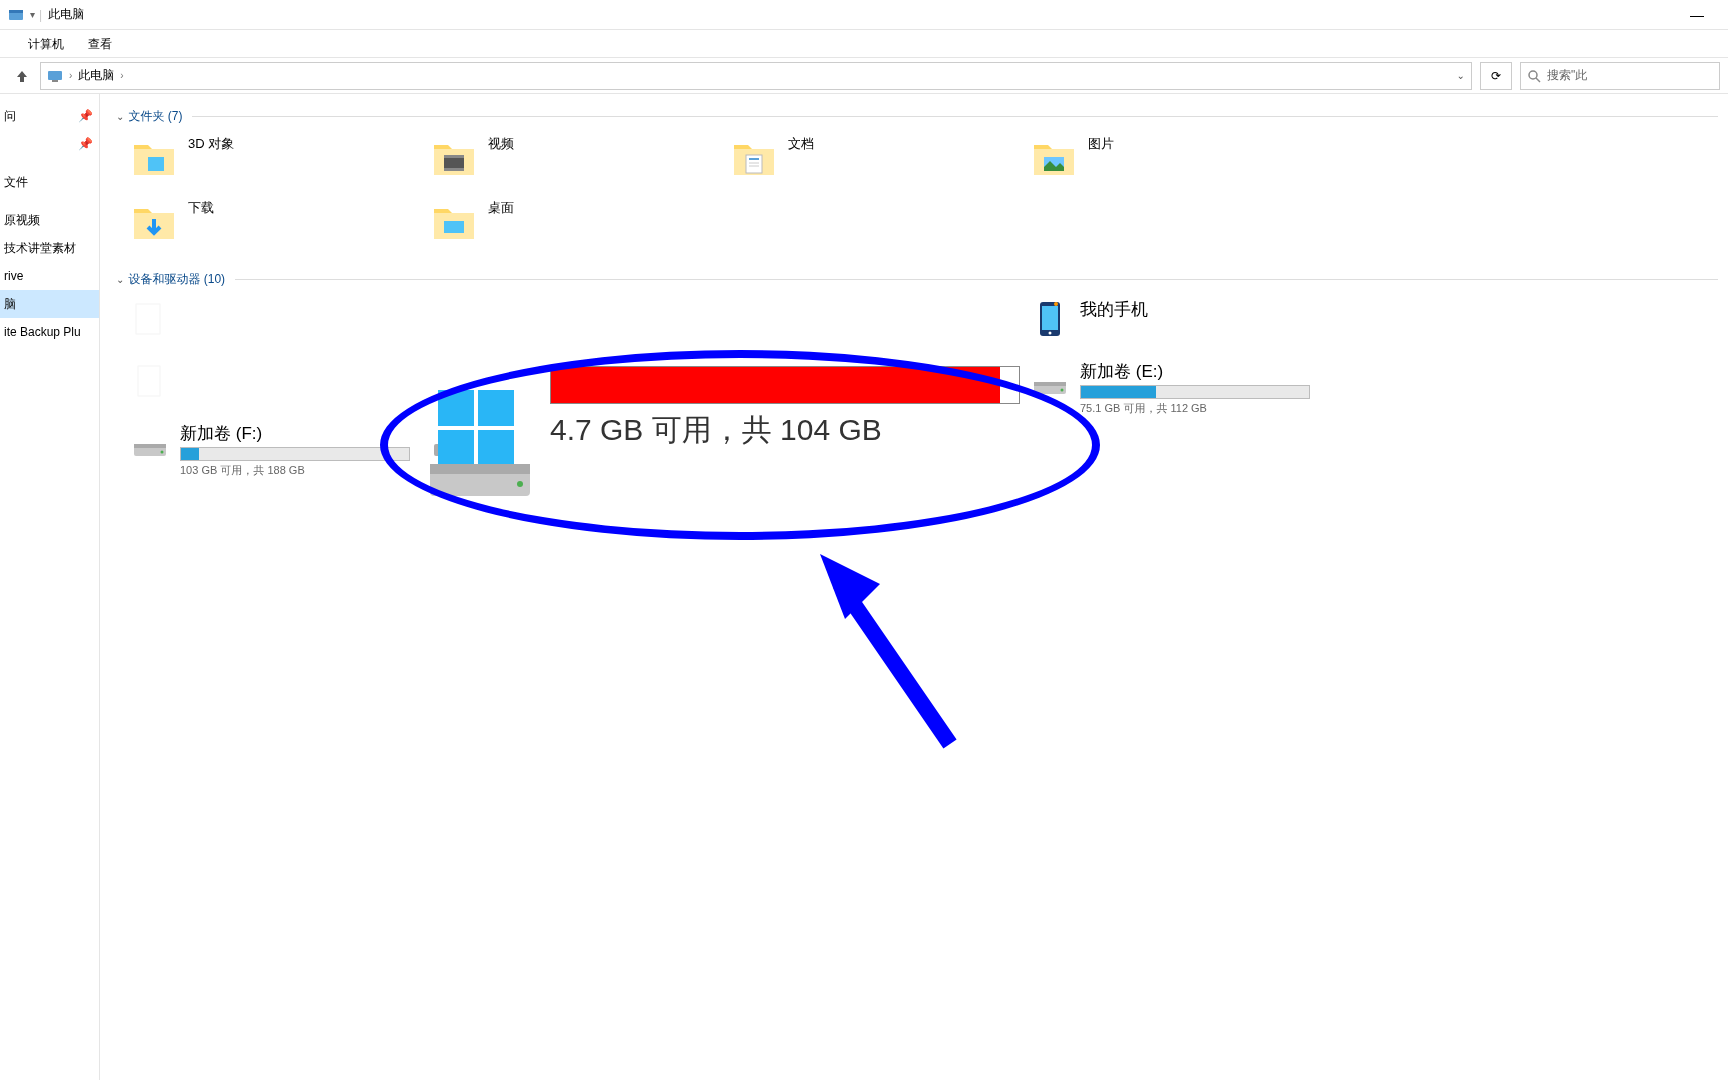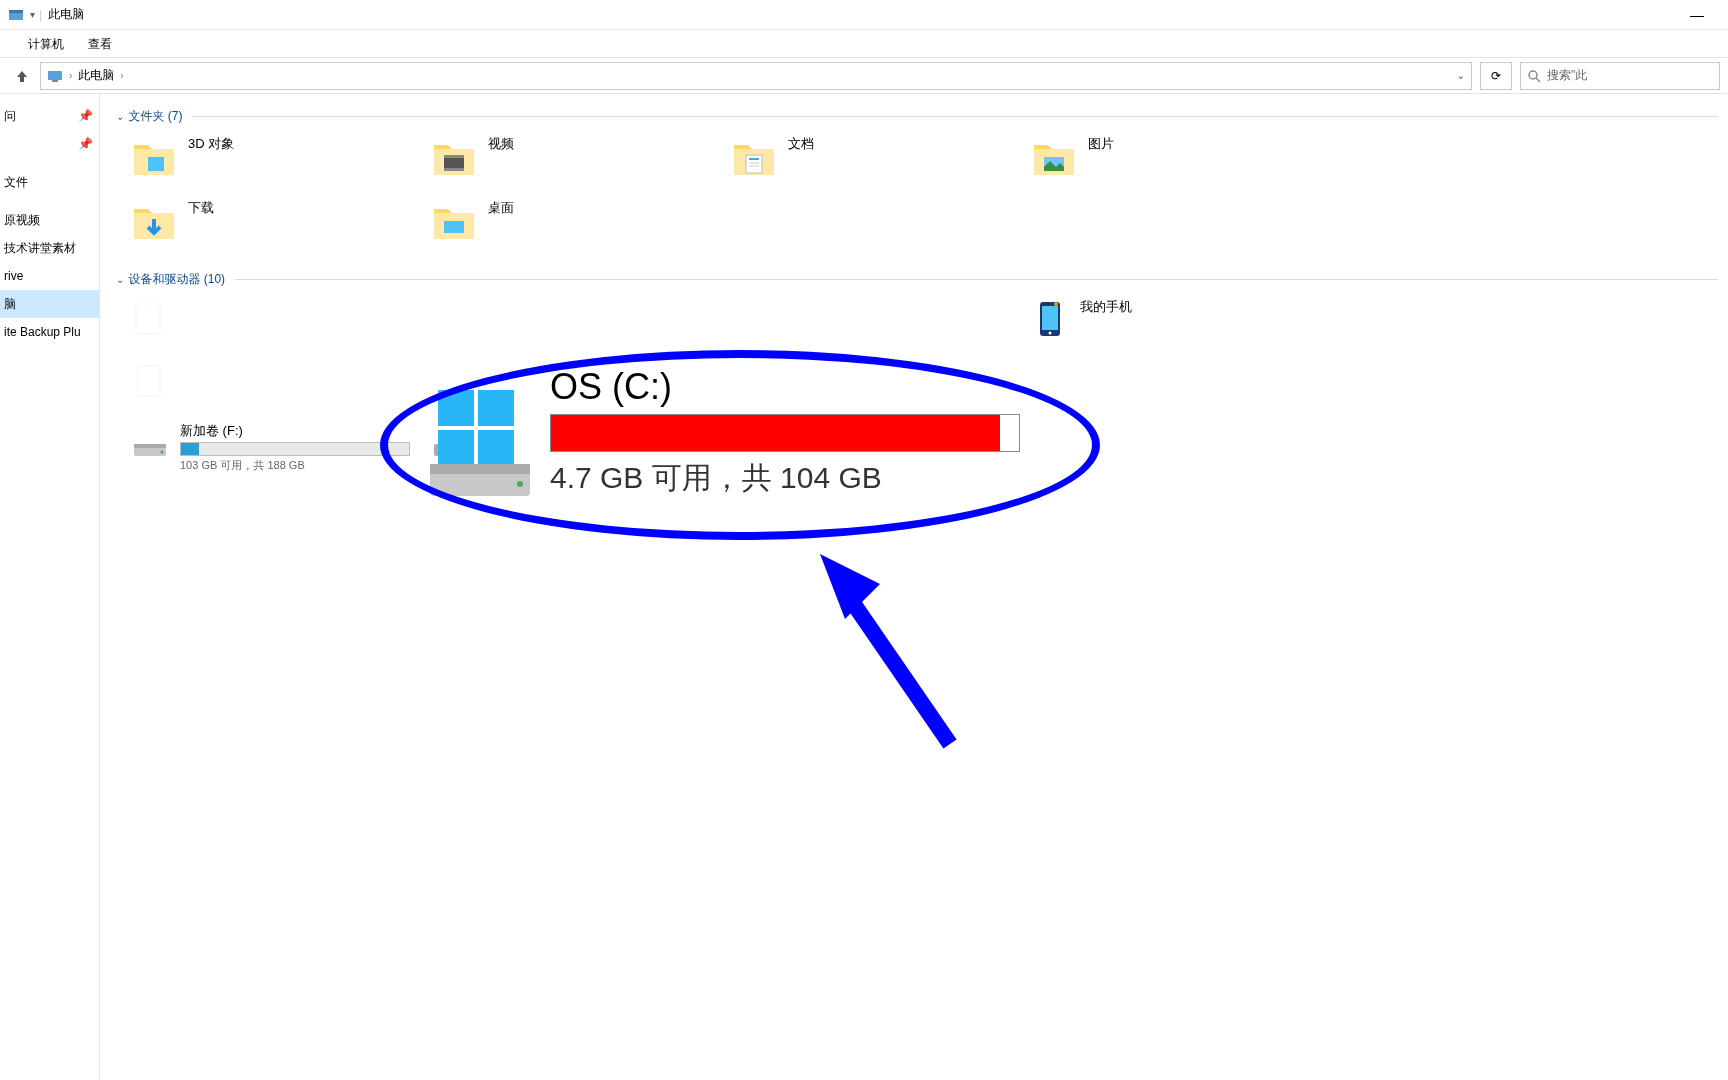--- a/index.html
+++ b/index.html
@@ -44,21 +44,21 @@
 .folders { display: grid; grid-template-columns: repeat(4, 300px); gap: 8px 0; margin-left: 20px; margin-bottom: 10px; }
 .fitem { display: flex; align-items: flex-start; gap: 10px; height: 56px; }
 .ficon { width: 48px; height: 48px; position: relative; }
 .flabel { font-size: 13px; }
 
 .drives { margin-left: 20px; }
 .drow { display: flex; gap: 0; margin-bottom: 6px; }
 .ditem { display: flex; align-items: flex-start; gap: 10px; width: 300px; height: 56px; }
 .dicon { width: 40px; height: 40px; }
 .dinfo { flex: 1; padding-right: 20px; }
-.dname { font-size: 13px; margin-bottom: 2px; }
+.dname { font-size: 17px; margin-bottom: 2px; }
 .dbar { height: 14px; border: 1px solid #bcbcbc; background: #e9e9e9; position: relative; margin-bottom: 2px; }
 .dbar .fill { position: absolute; top: 0; left: 0; bottom: 0; background: #26a0da; }
 .dfree { font-size: 11px; color: #666; }
 
 
 .anno { position: absolute; top: 50px; left: 150px; right: 0; bottom: 0; pointer-events: none; }
 .ellipse { position: absolute; left: 130px; top: 206px; width: 720px; height: 190px; border: 8px solid #0000ff; border-radius: 50%; background: transparent; }
 .bigdrive { position: absolute; left: 170px; top: 222px; width: 640px; }
 .bigdrive .bname { font-size: 36px; color: #000; margin-bottom: 6px; margin-left: 130px; }
 .bigdrive .bbar { height: 38px; border: 1px solid #888; background: #fff; position: relative; margin-left: 130px; width: 470px; }
@@ -254,20 +254,34 @@
       </div>
 
       <div class="drow">
         <div class="ditem" style="opacity:.3">
           <span class="dicon"><svg class="drive-svg" viewBox="0 0 40 40">
                 <rect x="8" y="6" width="22" height="30" fill="#fff" stroke="#ddd"></rect>
               </svg></span>
         </div>
         <div class="ditem"></div>
         <div class="ditem"></div>
+        <div class="ditem">
+          <span class="dicon"><svg class="drive-svg" viewBox="0 0 40 40">
+                <rect x="4" y="22" width="32" height="12" rx="2" fill="#c8c8c8"></rect>
+                <rect x="4" y="22" width="32" height="4" fill="#aaa"></rect>
+                <circle cx="32" cy="30" r="1.5" fill="#4caf50"></circle>
+              </svg></span>
+          <div class="dinfo">
+            <div class="dname">新加卷 (E:)</div>
+            <div class="dbar">
+                <div class="fill" style="width:33%"></div>
+              </div>
+            <div class="dfree">75.1 GB 可用，共 112 GB</div>
+          </div>
+        </div>
       </div>
 
       <div class="drow">
         <div class="ditem">
           <span class="dicon"><svg class="drive-svg" viewBox="0 0 40 40">
                 <rect x="4" y="22" width="32" height="12" rx="2" fill="#c8c8c8"></rect>
                 <rect x="4" y="22" width="32" height="4" fill="#aaa"></rect>
                 <circle cx="32" cy="30" r="1.5" fill="#4caf50"></circle>
               </svg></span>
           <div class="dinfo">
@@ -292,21 +306,20 @@
           <svg width="120" height="120" viewBox="0 0 120 120">
             <rect x="18" y="6" width="36" height="36" fill="#29b6f6"></rect>
             <rect x="58" y="6" width="36" height="36" fill="#29b6f6"></rect>
             <rect x="18" y="46" width="36" height="36" fill="#29b6f6"></rect>
             <rect x="58" y="46" width="36" height="36" fill="#29b6f6"></rect>
             <rect x="10" y="80" width="100" height="32" rx="4" fill="#c8c8c8"></rect>
             <rect x="10" y="80" width="100" height="10" fill="#aaa"></rect>
             <circle cx="100" cy="100" r="3" fill="#4caf50"></circle>
           </svg>
         </div>
-        <div class="bname">OS (C:)</div>
         <div class="bbar">
             <div class="bfill"></div>
           </div>
         <div class="bfree">4.7 GB 可用，共 104 GB</div>
       </div>
       <div class="ellipse"></div>
       <div class="arrow">
         <svg width="200" height="220" viewBox="0 0 200 220">
           <path d="M160 210 L50 50" stroke="#0000ff" stroke-width="16"></path>
           <path d="M30 20 L90 50 L55 85 Z" fill="#0000ff"></path>

